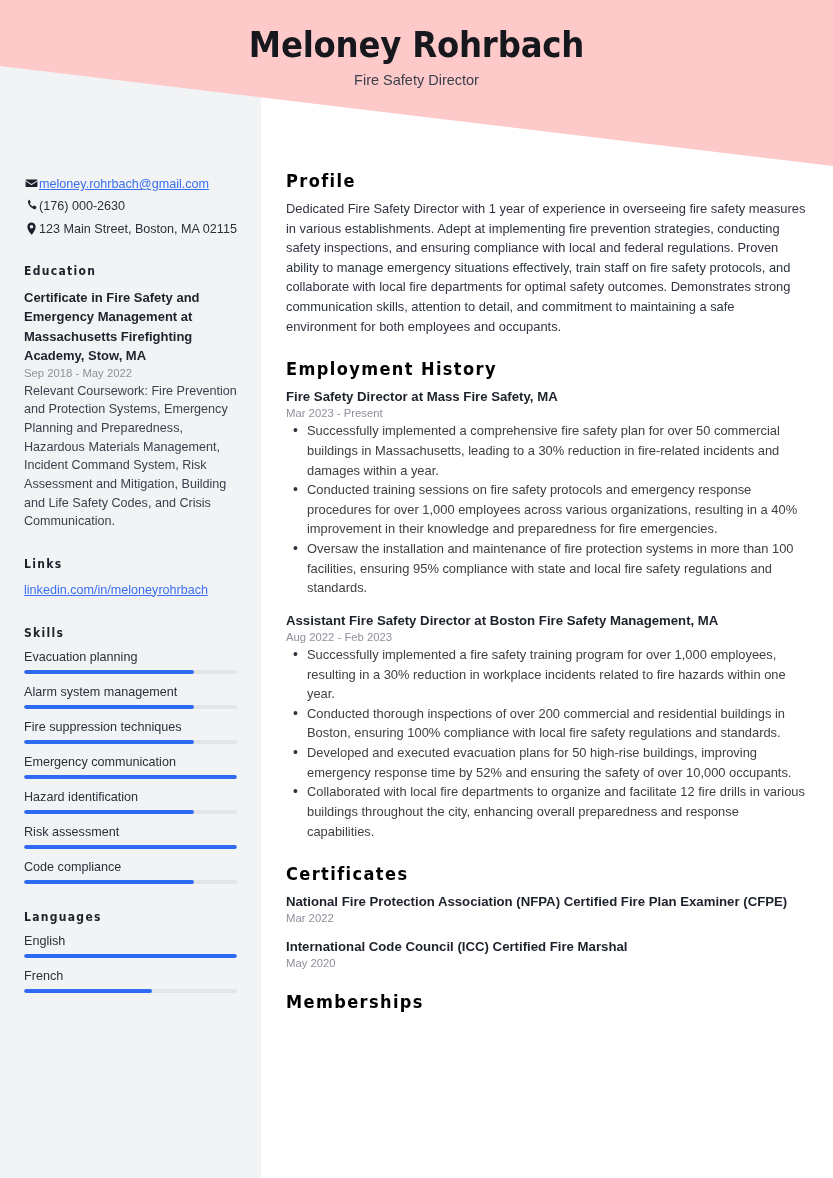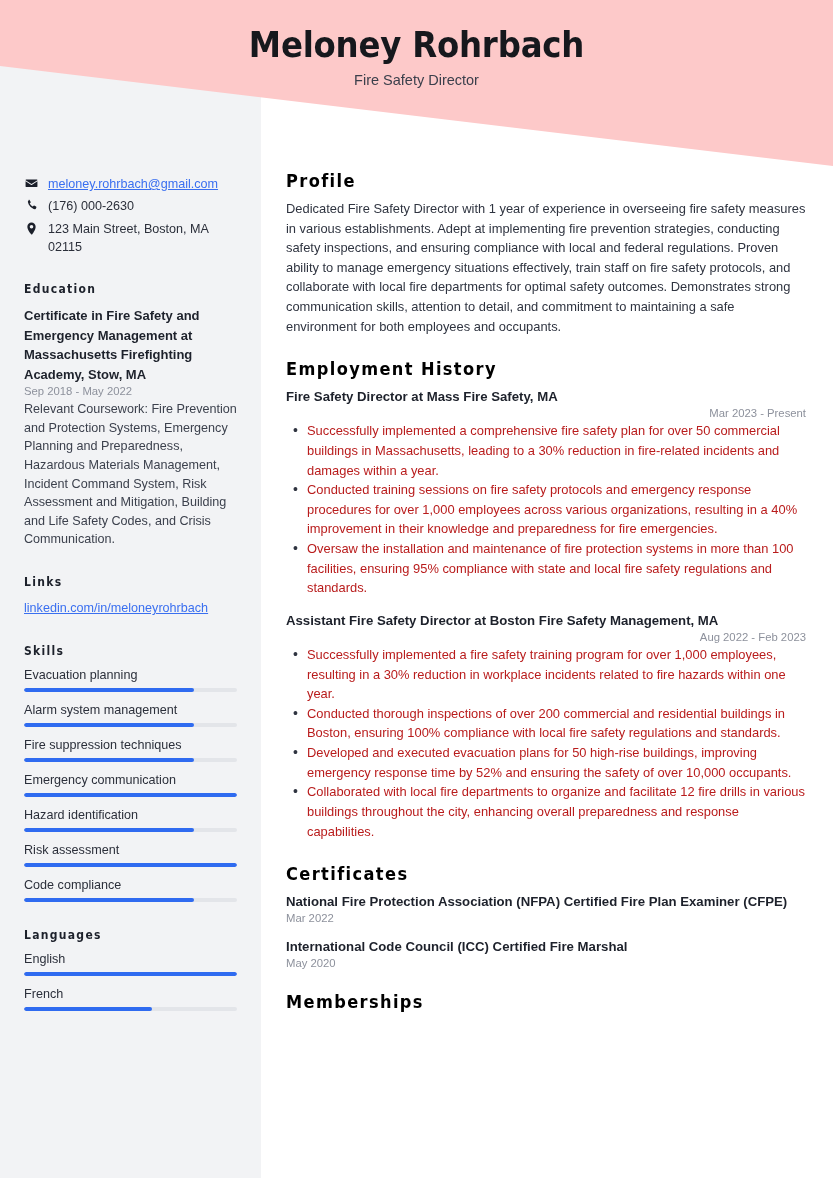--- a/index.html
+++ b/index.html
@@ -38,21 +38,21 @@
     font-size:14.5px; color:#3a3f4b; margin-top:7px; font-weight:normal;
   }
 
   
   .sidebar {
     position:absolute; left:0; top:175px; width:261px;
     padding:0 24px 0 24px; z-index:2;
   }
   .contact-list { margin-bottom:26px; }
   .contact-row {
-    display:flex; align-items:flex-start; gap:9px;
+    display:flex; align-items:flex-start; 
     margin-bottom:4px; font-size:12.6px; line-height:1.45; color:#2b2f3a;
   }
   .c-icon {
     flex:0 0 15px; width:15px; padding-top:2px;
     display:flex; justify-content:center; color:#1b1f2a;
   }
   .c-icon svg { display:block; }
   .contact-row a {
     color:#3a6ff0; text-decoration:underline; word-break:break-all;
   }
@@ -94,25 +94,25 @@
   .main-h {
     font-size:18px; font-weight:bold; color:#000000;
     letter-spacing:1.4px; margin:0 0 8px 0;
     font-family:"DejaVu Sans Condensed","Liberation Sans", sans-serif;
   }
   .sec { margin-bottom:22px; }
   .para { font-size:12.9px; line-height:1.52; color:#2f3440; }
 
   .job { margin-bottom:13px; }
   .job-h { font-size:13.2px; font-weight:bold; color:#1d212b; line-height:1.45; }
-  .job-date { font-size:11.3px; color:#8d919c; margin:1px 0 2px 0;text-align:right; }
+  .job-date { font-size:11.3px; color:#8d919c; margin:1px 0 2px 0; }
   ul.bullets { list-style:none; margin:0; padding:0; }
   ul.bullets li {
     position:relative; padding-left:21px; margin-bottom:0px;
-    font-size:12.9px; line-height:1.52; color:#b91c1c;
+    font-size:12.9px; line-height:1.52; color:#404040;
   }
   ul.bullets li::before {
     content:"•"; position:absolute; left:7px; top:-1px;
     font-size:14px; color:#2f3440;
   }
 
   .cert { margin-bottom:13px; }
   .cert-h { font-size:13.2px; font-weight:bold; color:#1d212b; line-height:1.45; }
   .cert-date { font-size:11.3px; color:#8d919c; margin-top:1px; }
 </style>

